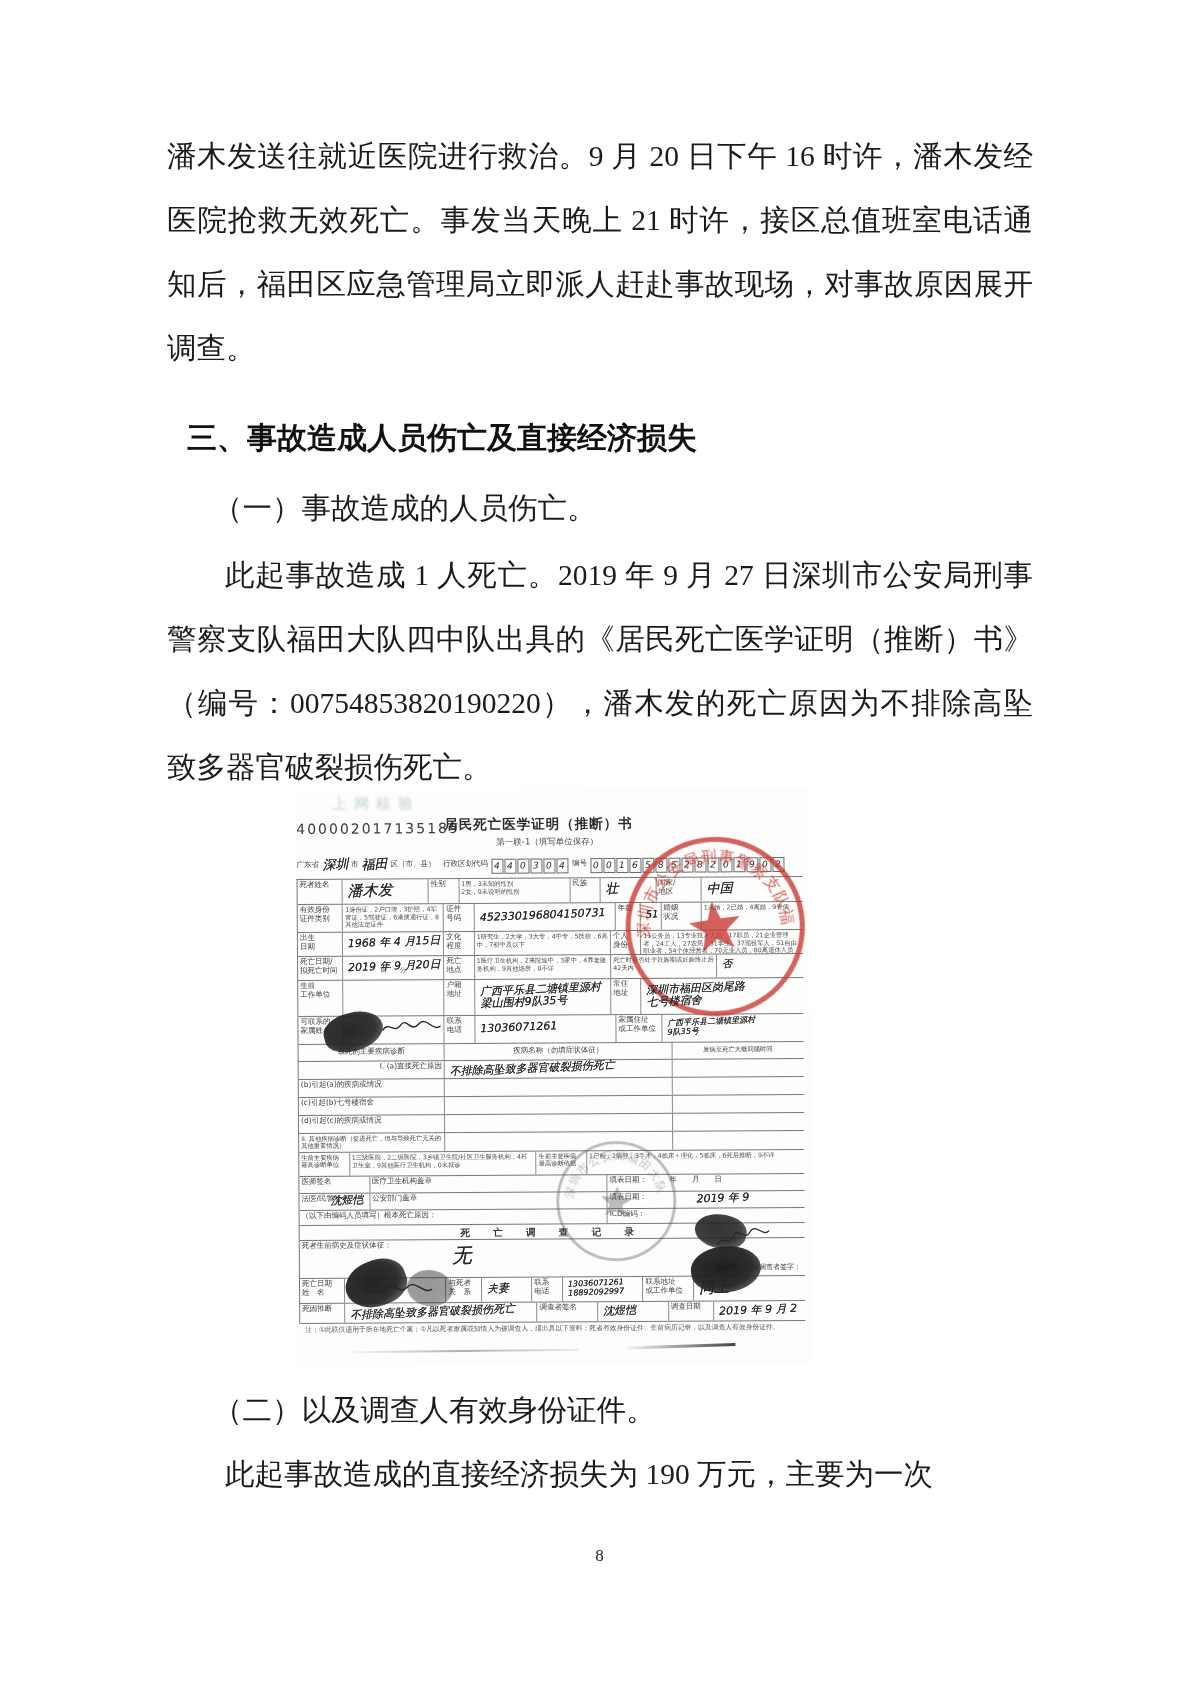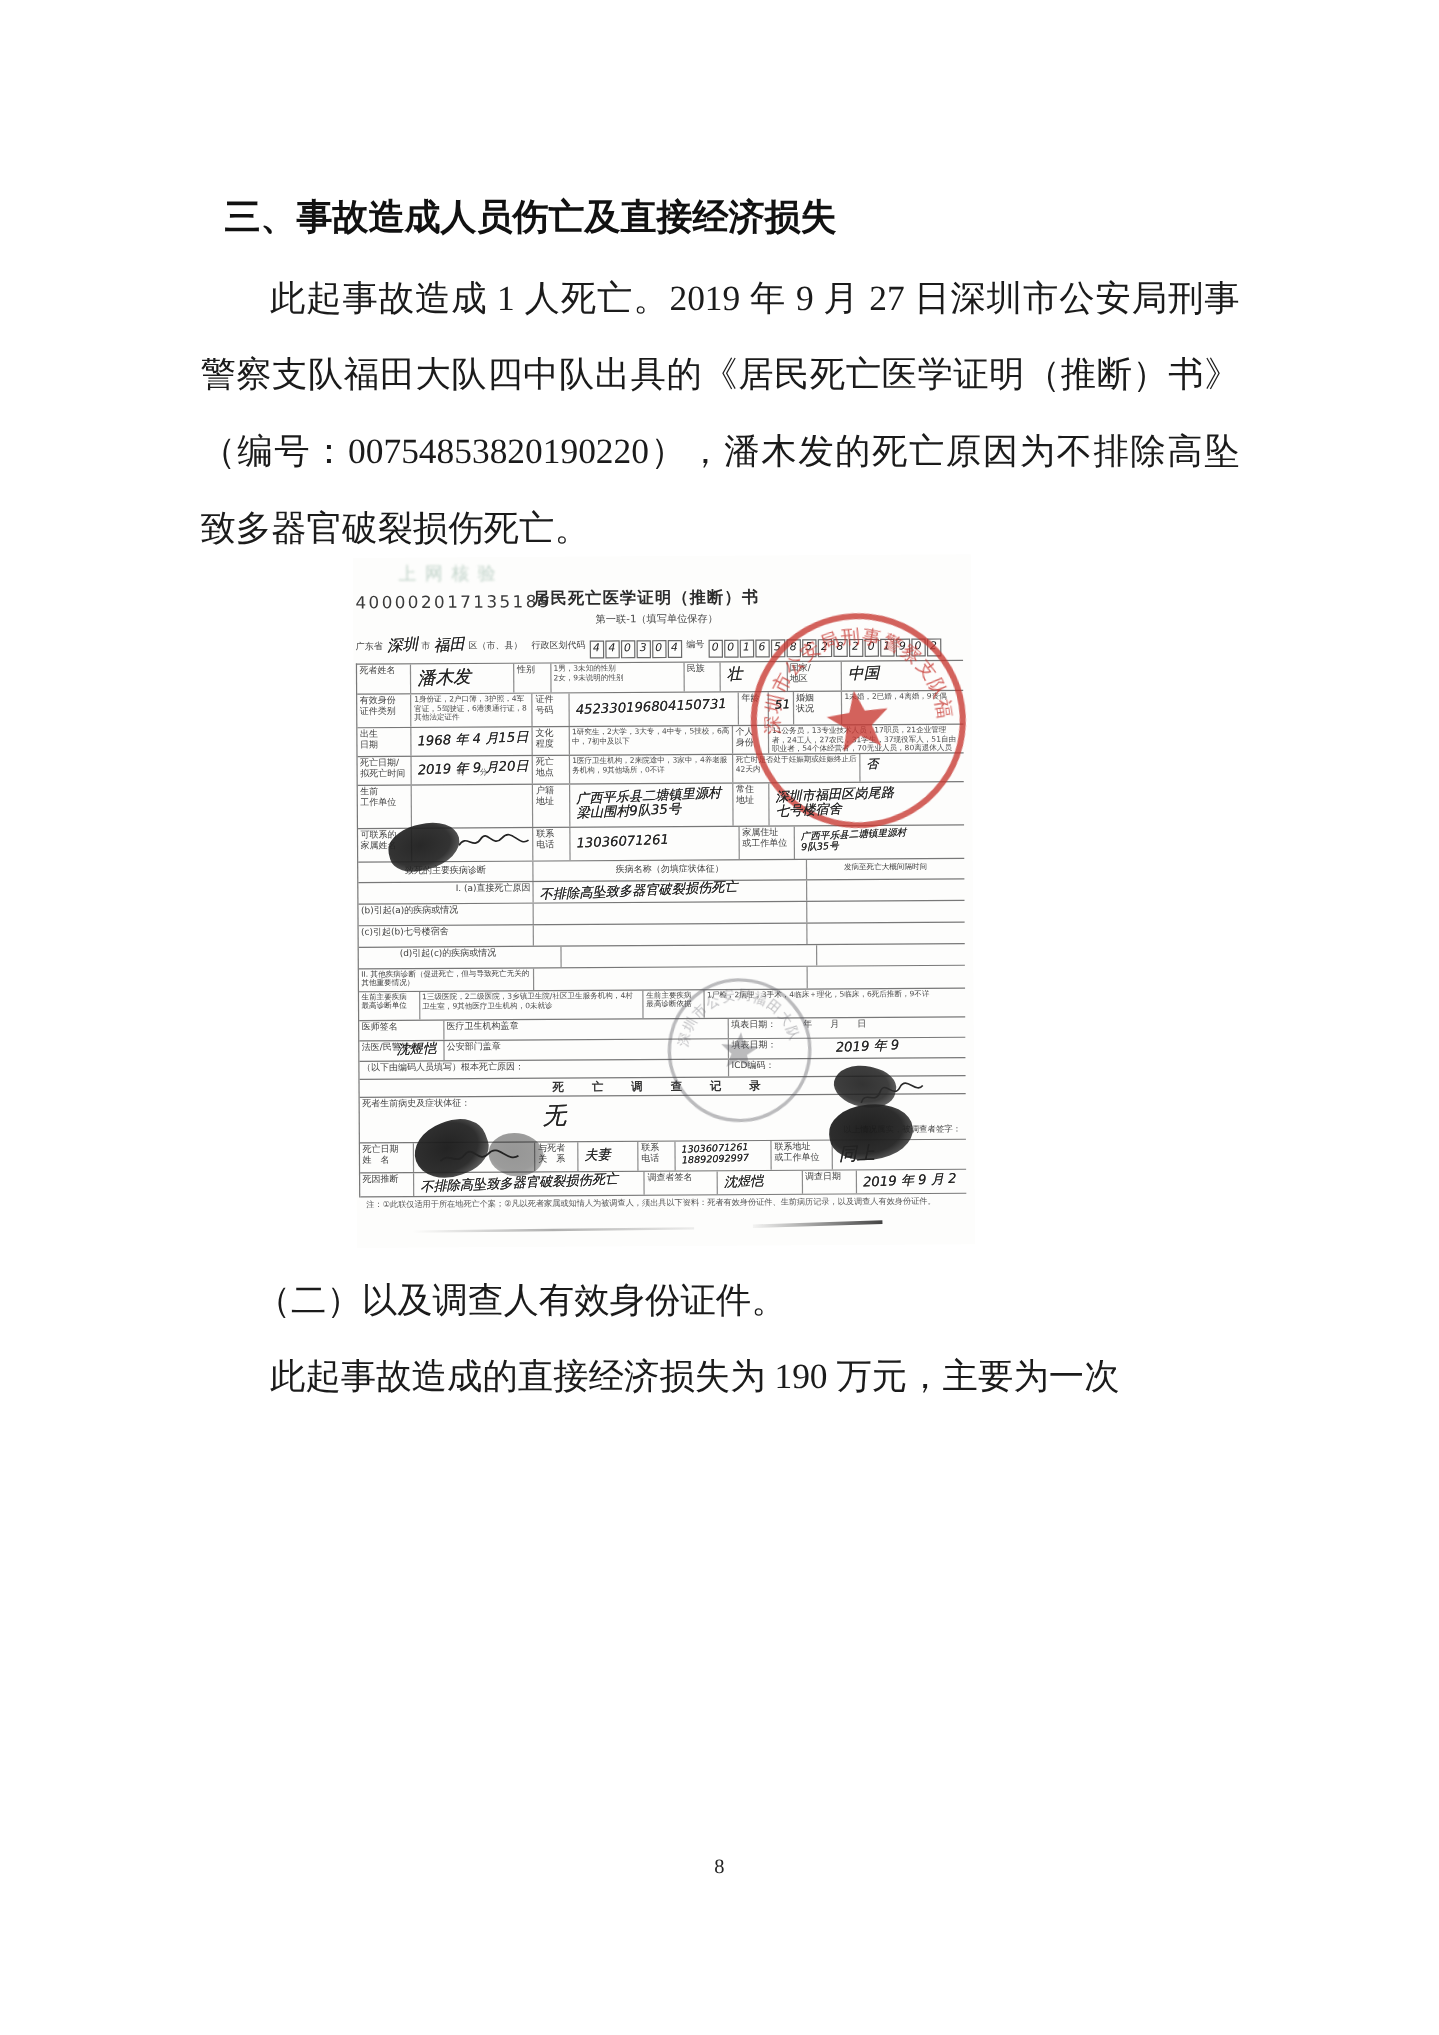--- a/index.html
+++ b/index.html
@@ -71,23 +71,25 @@
   .art-line{position:absolute;height:2px;}
   .art-line1{left:46px;top:560px;width:235px;background:linear-gradient(to right,rgba(90,90,90,0),rgba(110,110,110,.55),rgba(90,90,90,.1));transform:rotate(-.3deg);}
   .art-line2{left:330px;top:556px;width:108px;height:3px;background:linear-gradient(to right,rgba(60,60,60,.05),rgba(35,35,35,.85));transform:rotate(-1.5deg);}
 </style>
 </head>
 <body>
 
 <div class="page">
   <div class="content">
 
+    <p class="para">潘木发送往就近医院进行救治。9 月 20 日下午 16 时许，潘木发经医院抢救无效死亡。事发当天晚上 21 时许，接区总值班室电话通知后，福田区应急管理局立即派人赶赴事故现场，对事故原因展开调查。</p>
 
     <h3 class="heading">三、事故造成人员伤亡及直接经济损失</h3>
 
+    <p class="para sub">（一）事故造成的人员伤亡。</p>
 
     <p class="para indent para2">此起事故造成 1 人死亡。2019 年 9 月 27 日深圳市公安局刑事警察支队福田大队四中队出具的《居民死亡医学证明（推断）书》（编号：00754853820190220），潘木发的死亡原因为不排除高坠致多器官破裂损伤死亡。</p>
 
     <figure class="scan">
       <div class="wm">上网核验</div>
       <div class="serial">400002017135189</div>
       <div class="c-title">居民死亡医学证明（推断）书</div>
       <div class="c-subtitle">第一联-1（填写单位保存）</div>
 
       <div class="c-admin">
@@ -278,21 +280,21 @@
             <div class="c-cell" style="width: 26%;"></div>
           </div>
           <div class="c-row" style="height: 18px;">
             <div class="c-cell" style="width: 29%;">
               <span class="c-p">(c)引起(b)七号楼宿舍</span>
             </div>
             <div class="c-cell" style="width: 45%;"></div>
             <div class="c-cell" style="width: 26%;"></div>
           </div>
           <div class="c-row" style="height: 18px;">
-            <div class="c-cell" style="width: 29%; margin-left: 32px;">
+            <div class="c-cell" style="width: 29%;">
               <span class="c-p">(d)引起(c)的疾病或情况</span>
             </div>
             <div class="c-cell" style="width: 45%;"></div>
             <div class="c-cell" style="width: 26%;"></div>
           </div>
           <div class="c-row" style="height: 19px;">
             <div class="c-cell" style="width: 29%;">
               <span class="c-p pc-xs">II. 其他疾病诊断（促进死亡，但与导致死亡无关的其他重要情况）</span>
             </div>
             <div class="c-cell" style="width: 45%;"></div>

